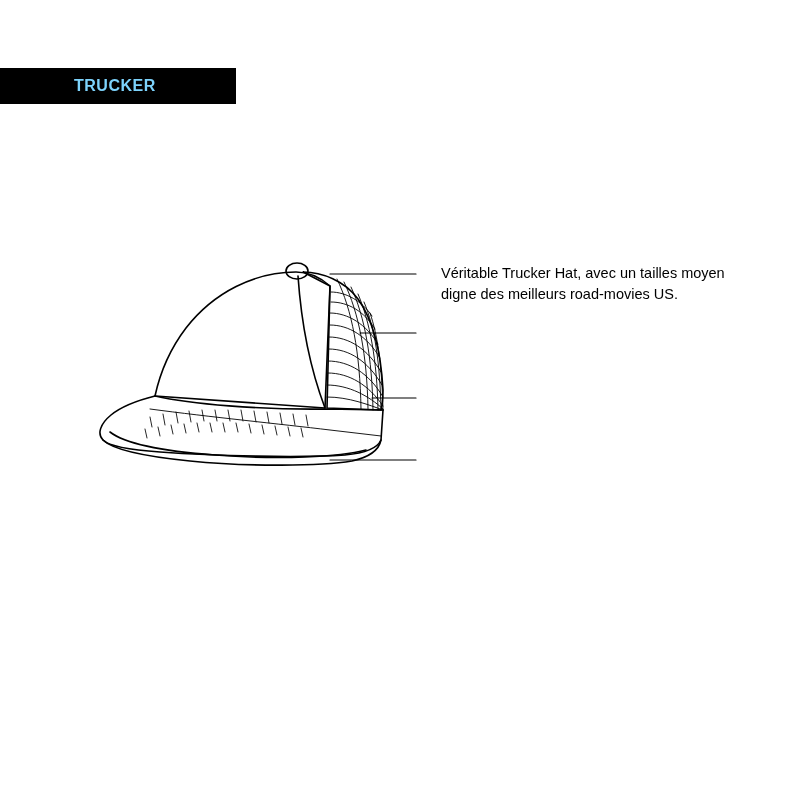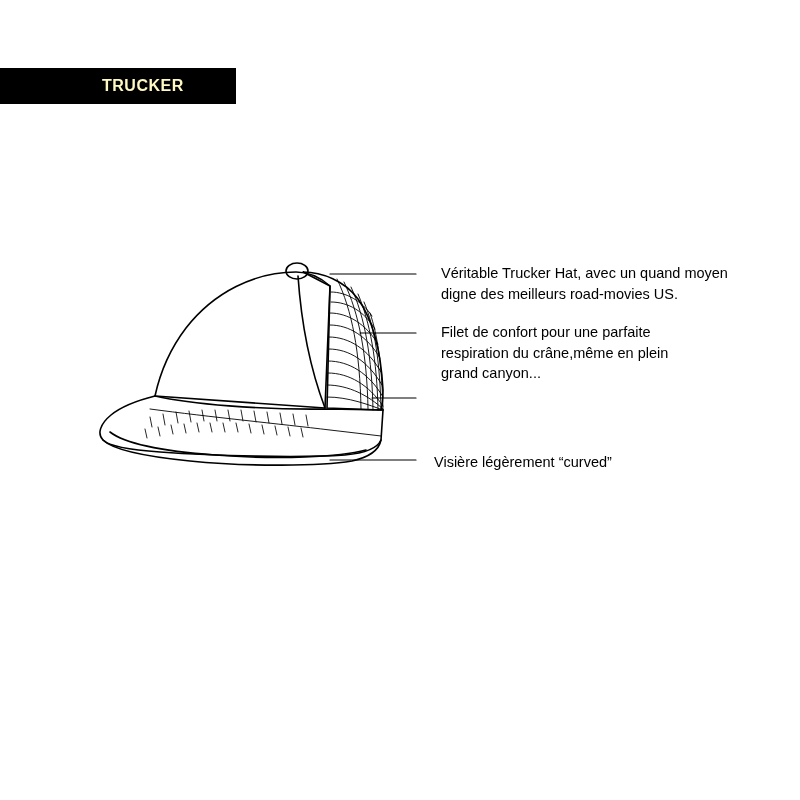--- a/index.html
+++ b/index.html
@@ -26,25 +26,25 @@
     position: absolute;
     left: 0;
     top: 68px;
     width: 236px;
     height: 36px;
     background: #000000;
     display: flex;
     align-items: center;
   }
   .title-banner .title-text {
-    color: #fef9c3;
+    color: #7dd3fc;
     font-size: 16px;
     font-weight: bold;
     letter-spacing: 0.5px;
-    margin-left: 102px;
+    margin-left: 74px;
   }
   
   .annotation {
     position: absolute;
     font-size: 14.5px;
     line-height: 1.42;
     color: #000000;
     width: 330px;
     white-space: pre-line;
   }
@@ -148,20 +148,16 @@
 
       <path d="M150,409 C210,417 280,424 330,430 L381,436" stroke-width="0.9"></path>
 
       <path d="M330,274 L416,274" stroke-width="1.2"></path>
       <path d="M360,333 L416,333" stroke-width="1.2"></path>
       <path d="M372,398 L416,398" stroke-width="1.2"></path>
       <path d="M330,460 L416,460" stroke-width="1.2"></path>
     </g>
   </svg>
 
-  <div class="annotation ann-1">Véritable Trucker Hat, avec un quand moyen
+  <div class="annotation ann-1">Véritable Trucker Hat, avec un tailles moyen
 digne des meilleurs road-movies US.</div>
-  <div class="annotation ann-2">Filet de confort pour une parfaite
-respiration du crâne,même en plein
-grand canyon...</div>
-  <div class="annotation ann-4">Visière légèrement “curved”</div>
 
 </div>
 
 </body></html>

